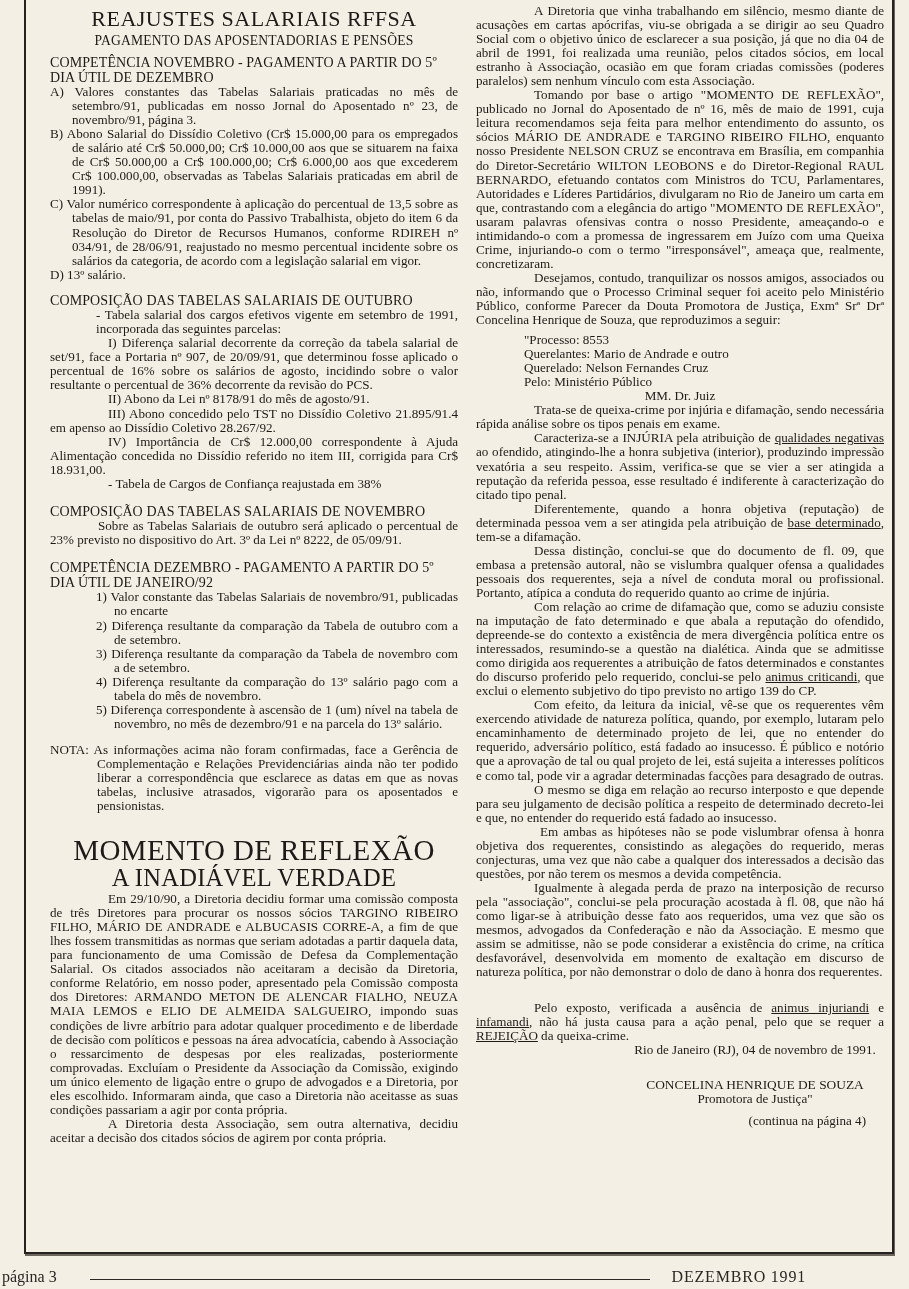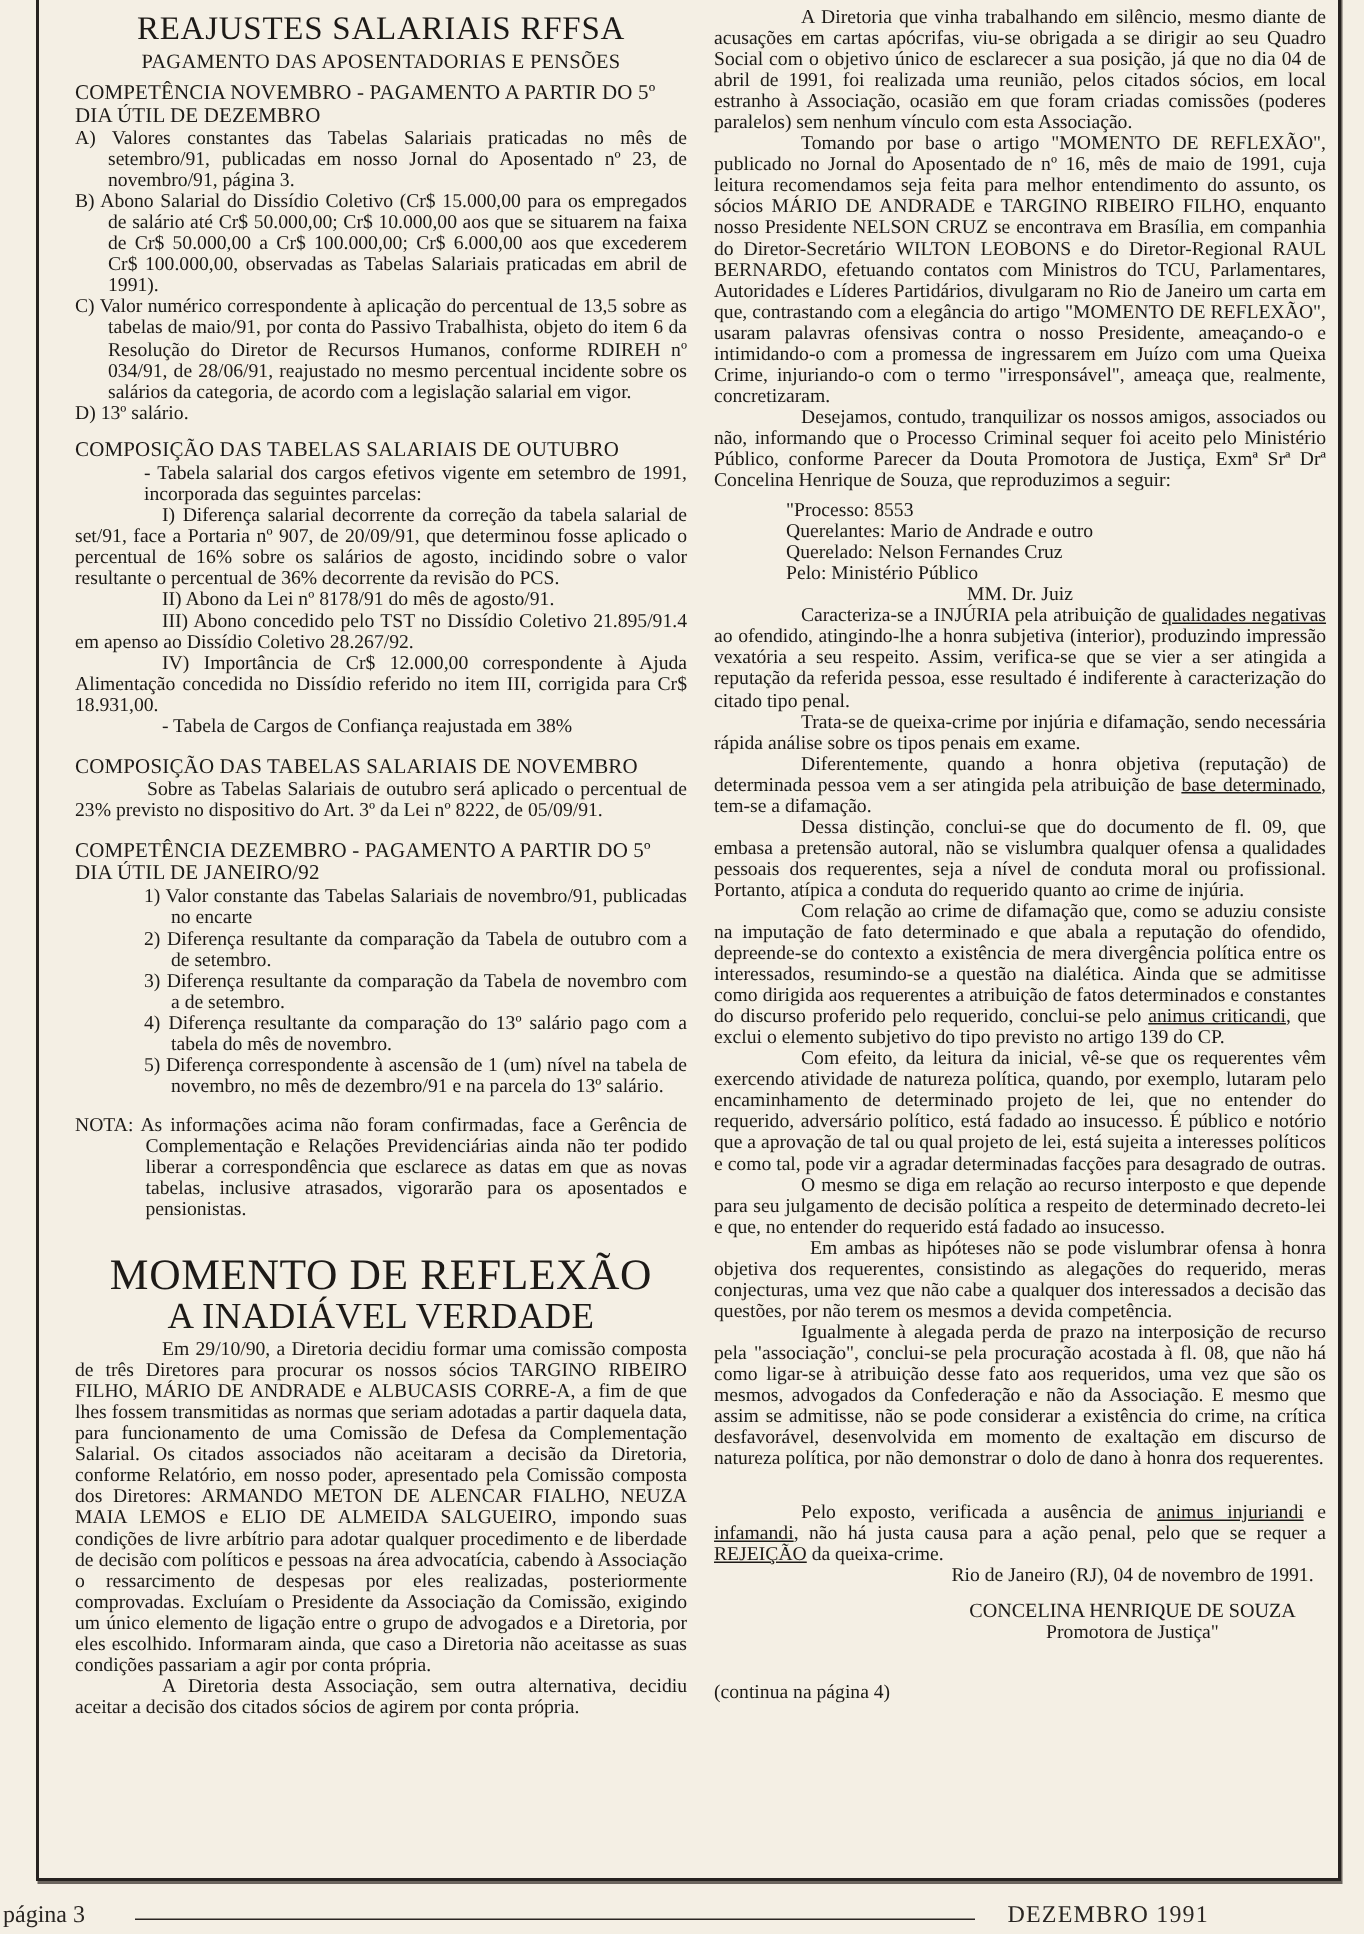--- a/index.html
+++ b/index.html
@@ -35,22 +35,22 @@
   .para-deep { text-indent: 58px; }
   .note { padding-left: 47px; text-indent: -47px; margin-top: 12px; }
   .big-title {
     text-align: center; font-size: 29px; line-height: 30px; letter-spacing: 0.4px; margin-top: 22px;
   }
   .big-sub { text-align: center; font-size: 24.5px; line-height: 26px; letter-spacing: 0.3px; margin-bottom: 1px; }
   .u { text-decoration: underline; }
   .quote-line { padding-left: 48px; text-align: left; }
   .center { text-align: center; }
   .sig { text-align: center; padding-left: 150px; }
-  .sig-name { text-align: center; padding-left: 150px; font-size: 13.4px; margin-top: 10px; }
-  .continua { padding-right: 18px; margin-top: 25px; }
+  .sig-name { text-align: center; padding-left: 150px; font-size: 13.4px; margin-top: 21px; }
+  .continua { text-align: right; padding-right: 18px; margin-top: 7px; }
   .gap { height: 10px; }
   .footer {
     position: absolute; left: 0; top: 1268px; width: 822px; height: 20px;
     font-size: 16px; color: #2a2623;
   }
   .footer-left { position: absolute; left: 2px; top: 0; }
   .footer-right { position: absolute; right: 16px; top: 0; letter-spacing: 0.8px; }
   .footer-rule { position: absolute; left: 90px; right: 172px; top: 11px; border-top: 1.5px solid #2a2623; }
 </style>
 </head>
@@ -99,22 +99,22 @@
   <div class="para-deep">Tomando por base o artigo "MOMENTO DE REFLEXÃO", publicado no Jornal do Aposentado de nº 16, mês de maio de 1991, cuja leitura recomendamos seja feita para melhor entendimento do assunto, os sócios MÁRIO DE ANDRADE e TARGINO RIBEIRO FILHO, enquanto nosso Presidente NELSON CRUZ se encontrava em Brasília, em companhia do Diretor-Secretário WILTON LEOBONS e do Diretor-Regional RAUL BERNARDO, efetuando contatos com Ministros do TCU, Parlamentares, Autoridades e Líderes Partidários, divulgaram no Rio de Janeiro um carta em que, contrastando com a elegância do artigo "MOMENTO DE REFLEXÃO", usaram palavras ofensivas contra o nosso Presidente, ameaçando-o e intimidando-o com a promessa de ingressarem em Juízo com uma Queixa Crime, injuriando-o com o termo "irresponsável", ameaça que, realmente, concretizaram.</div>
   <div class="para-deep">Desejamos, contudo, tranquilizar os nossos amigos, associados ou não, informando que o Processo Criminal sequer foi aceito pelo Ministério Público, conforme Parecer da Douta Promotora de Justiça, Exmª Srª Drª Concelina Henrique de Souza, que reproduzimos a seguir:</div>
 
   <div class="gap" style="height:6px"></div>
   <div class="quote-line">"Processo: 8553</div>
   <div class="quote-line">Querelantes: Mario de Andrade e outro</div>
   <div class="quote-line">Querelado: Nelson Fernandes Cruz</div>
   <div class="quote-line">Pelo: Ministério Público</div>
   <div class="center">MM. Dr. Juiz</div>
 
+  <div class="para-deep">Trata-se de queixa-crime por injúria e difamação, sendo necessária rápida análise sobre os tipos penais em exame.</div>
   <div class="para-deep"><span>Caracteriza-se a INJÚRIA pela atribuição de </span><span class="u">qualidades negativas</span><span> ao ofendido, atingindo-lhe a honra subjetiva (interior), produzindo impressão vexatória a seu respeito. Assim, verifica-se que se vier a ser atingida a reputação da referida pessoa, esse resultado é indiferente à caracterização do citado tipo penal.</span></div>
-  <div class="para-deep">Trata-se de queixa-crime por injúria e difamação, sendo necessária rápida análise sobre os tipos penais em exame.</div>
   <div class="para-deep"><span>Diferentemente, quando a honra objetiva (reputação) de determinada pessoa vem a ser atingida pela atribuição de </span><span class="u">base determinado</span><span>, tem-se a difamação.</span></div>
   <div class="para-deep">Dessa distinção, conclui-se que do documento de fl. 09, que embasa a pretensão autoral, não se vislumbra qualquer ofensa a qualidades pessoais dos requerentes, seja a nível de conduta moral ou profissional. Portanto, atípica a conduta do requerido quanto ao crime de injúria.</div>
   <div class="para-deep"><span>Com relação ao crime de difamação que, como se aduziu consiste na imputação de fato determinado e que abala a reputação do ofendido, depreende-se do contexto a existência de mera divergência política entre os interessados, resumindo-se a questão na dialética. Ainda que se admitisse como dirigida aos requerentes a atribuição de fatos determinados e constantes do discurso proferido pelo requerido, conclui-se pelo </span><span class="u">animus criticandi</span><span>, que exclui o elemento subjetivo do tipo previsto no artigo 139 do CP.</span></div>
   <div class="para-deep">Com efeito, da leitura da inicial, vê-se que os requerentes vêm exercendo atividade de natureza política, quando, por exemplo, lutaram pelo encaminhamento de determinado projeto de lei, que no entender do requerido, adversário político, está fadado ao insucesso. É público e notório que a aprovação de tal ou qual projeto de lei, está sujeita a interesses políticos e como tal, pode vir a agradar determinadas facções para desagrado de outras.</div>
   <div class="para-deep">O mesmo se diga em relação ao recurso interposto e que depende para seu julgamento de decisão política a respeito de determinado decreto-lei e que, no entender do requerido está fadado ao insucesso.</div>
   <div class="para-deep" style="text-indent:64px">Em ambas as hipóteses não se pode vislumbrar ofensa à honra objetiva dos requerentes, consistindo as alegações do requerido, meras conjecturas, uma vez que não cabe a qualquer dos interessados a decisão das questões, por não terem os mesmos a devida competência.</div>
   <div class="para-deep">Igualmente à alegada perda de prazo na interposição de recurso pela "associação", conclui-se pela procuração acostada à fl. 08, que não há como ligar-se à atribuição desse fato aos requeridos, uma vez que são os mesmos, advogados da Confederação e não da Associação. E mesmo que assim se admitisse, não se pode considerar a existência do crime, na crítica desfavorável, desenvolvida em momento de exaltação em discurso de natureza política, por não demonstrar o dolo de dano à honra dos requerentes.</div>
 
   <div class="gap" style="height:22px"></div>
   <div class="para-deep"><span>Pelo exposto, verificada a ausência de </span><span class="u">animus injuriandi</span><span> e </span><span class="u">infamandi</span><span>, não há justa causa para a ação penal, pelo que se requer a </span><span class="u">REJEIÇÃO</span><span> da queixa-crime.</span></div>

